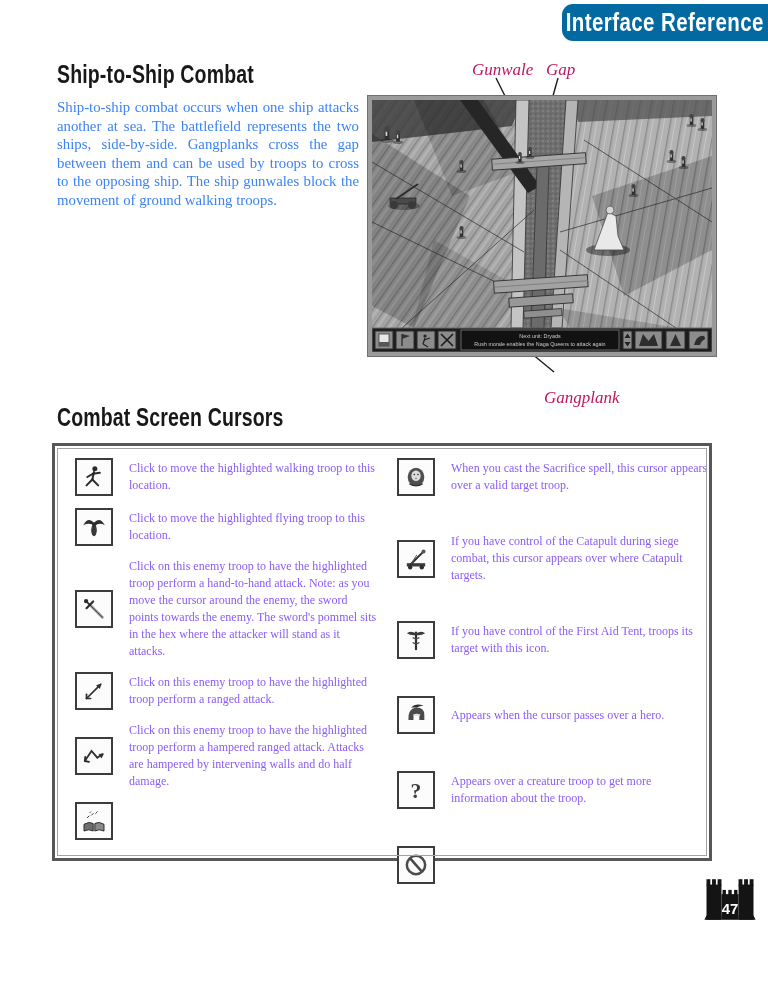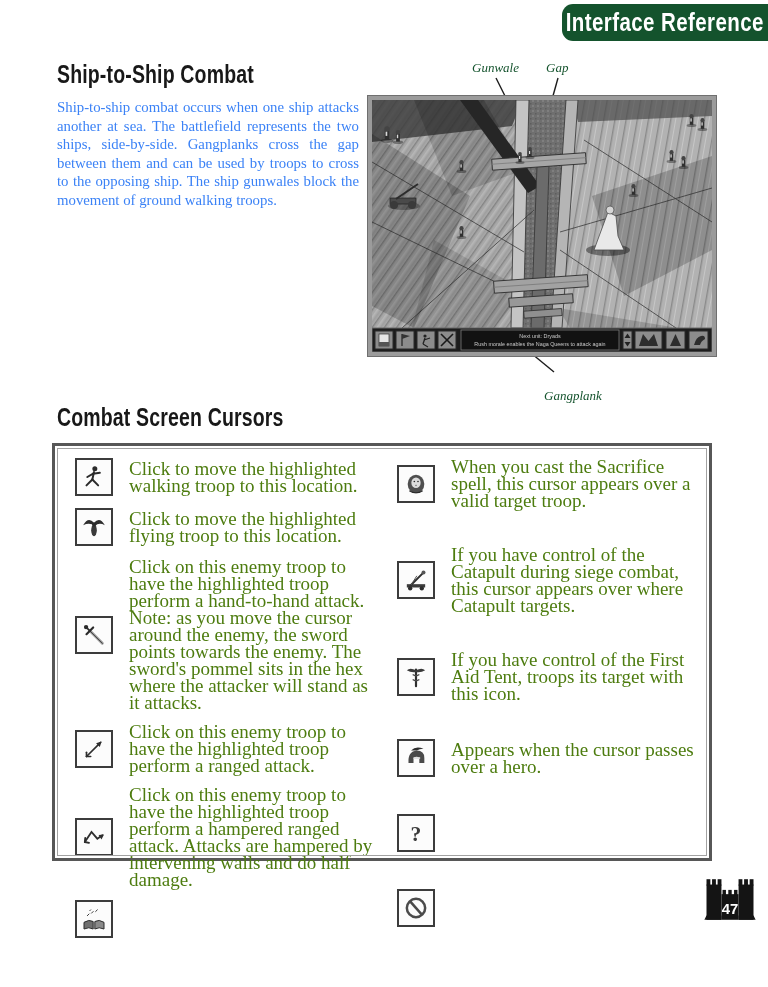--- a/index.html
+++ b/index.html
@@ -3,21 +3,21 @@
 <meta charset="utf-8">
 <style>
   html,body { margin:0; padding:0; background:#ffffff; }
   .page {
     position:relative; width:768px; height:987px; background:#ffffff;
     font-family:"Liberation Serif", serif; overflow:hidden;
   }
   
   .banner {
     position:absolute; top:4px; left:562px; width:206px; height:37px;
-    background:#14532d; border-radius:11px 0 0 11px;
+    background:#0369a1; border-radius:11px 0 0 11px;
     display:flex; align-items:center; justify-content:center;
   }
   .banner-text {
     color:#ffffff; font-family:"Liberation Sans", sans-serif; font-weight:700;
     font-size:25px; transform:scaleX(0.82); white-space:nowrap; letter-spacing:0.5px;
   }
   
   .display-heading {
     position:absolute; font-family:"Liberation Sans", sans-serif; font-weight:700;
     color:#181818; transform:scaleX(0.78); transform-origin:left center;
@@ -26,21 +26,21 @@
   #ship-heading { left:57px; top:60px; font-size:25px; }
   #cursors-heading { left:57px; top:403px; font-size:25px; }
   
   .para {
     position:absolute; left:57px; top:98px; width:302px;
     font-size:14.8px; line-height:18.5px; color:#3b82f6; text-align:justify;
   }
   
   .figure-wrap { position:absolute; left:368px; top:58px; width:400px; height:342px; }
   .fig-label {
-    position:absolute; font-style:italic; font-size:13px; color:#14532d;
+    position:absolute; font-style:italic; font-size:17px; color:#be185d;
     font-family:"Liberation Serif", serif; white-space:nowrap;
   }
   #label-gunwale { left:104px; top:2px; }
   #label-gap { left:178px; top:2px; }
   #label-gangplank { left:176px; top:330px; }
   .pointer-svg { position:absolute; left:0; top:0; width:400px; height:342px; pointer-events:none; }
   .shot {
     position:absolute; left:0; top:38px; width:340px; height:252px;
     border:4px solid #9b9b9b;
     box-shadow:0 0 0 1px #6f6f6f, inset 0 0 0 1px #3f3f3f;
@@ -57,21 +57,21 @@
   }
   .columns { display:flex; padding:12px 0 0 20px; }
   .col { display:flex; flex-direction:column; }
   .col-left { gap:12px; width:322px; }
   .col-right { gap:37px; }
   .crow { display:flex; align-items:center; gap:16px; }
   .cicon {
     width:34px; height:34px; border:2px solid #3c3c3c; background:#fcfcfc;
     display:flex; align-items:center; justify-content:center; flex:0 0 auto;
   }
-  .ctext { font-size:19px; line-height:17px; color:#4d7c0f; }
+  .ctext { font-size:12px; line-height:17px; color:#8b5cf6; }
   .col-left .ctext { width:248px; }
   .col-right .ctext { width:258px; }
   
   .castle { position:absolute; left:703px; top:876px; width:54px; height:47px; }
 </style>
 </head>
 <body>
 
 <div class="page">
 
@@ -378,20 +378,21 @@
           </div>
           <div class="ctext">Appears when the cursor passes over a hero.</div>
         </div>
 
         <div class="crow">
           <div class="cicon">
             <svg viewBox="0 0 36 36" width="30" height="30">
               <text x="18" y="27" text-anchor="middle" font-size="26" font-family="Liberation Serif, serif" fill="#3c3c3c" font-weight="bold">?</text>
             </svg>
           </div>
+          <div class="ctext">Appears over a creature troop to get more information about the troop.</div>
         </div>
 
         <div class="crow">
           <div class="cicon">
             <svg viewBox="0 0 36 36" width="30" height="30">
               <circle cx="18" cy="18" r="11" fill="none" stroke="#4a4a4a" stroke-width="3"></circle>
               <line x1="11" y1="10" x2="25" y2="26" stroke="#4a4a4a" stroke-width="3"></line>
             </svg>
           </div>
         </div>

